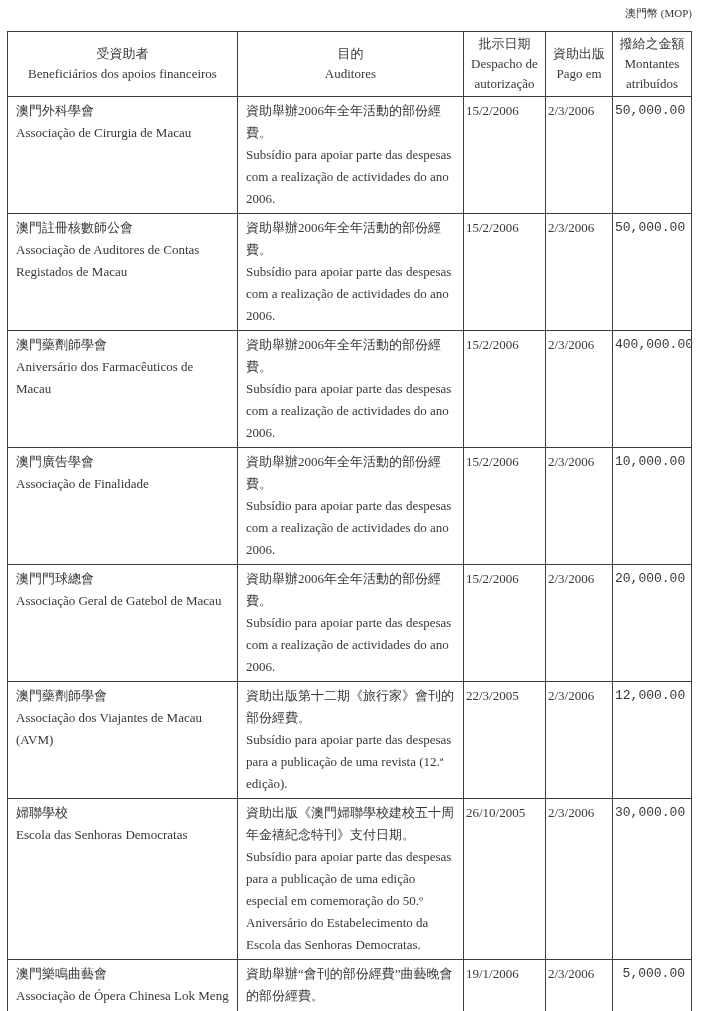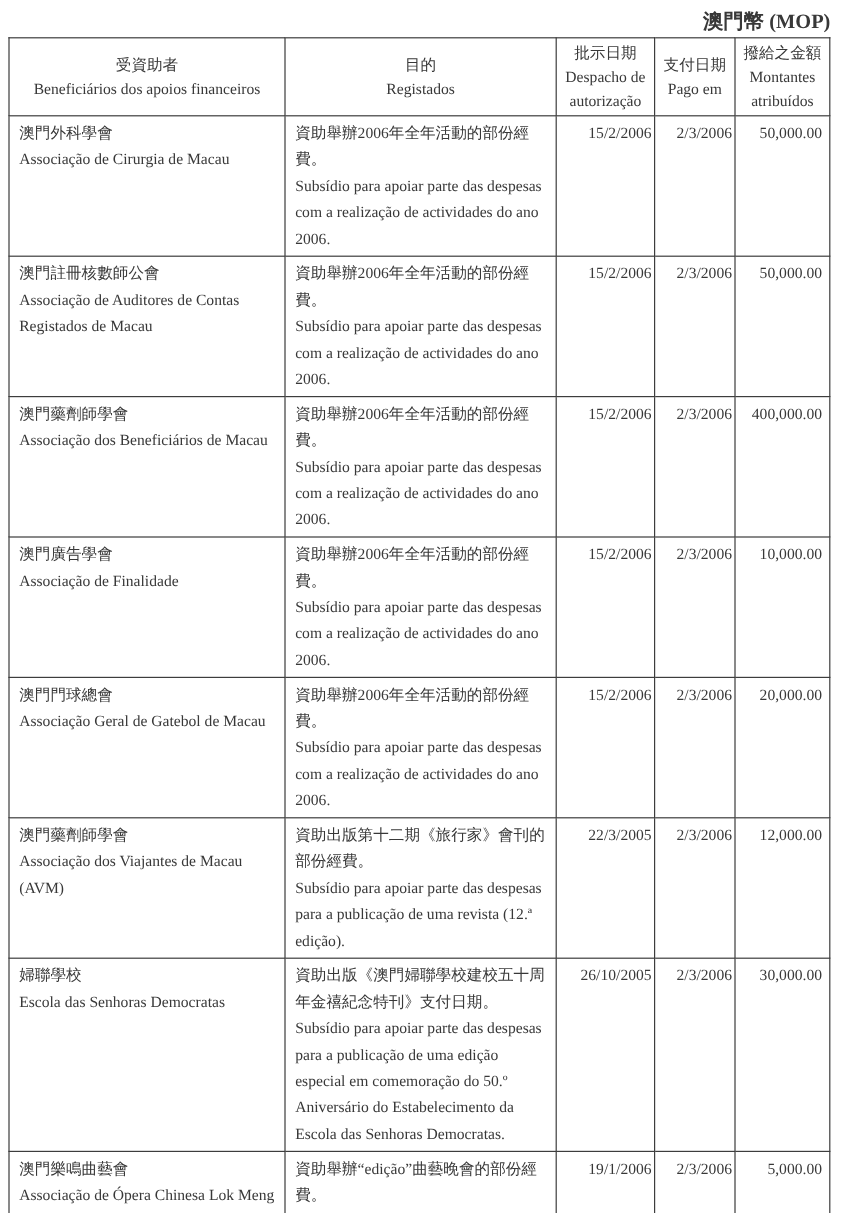--- a/index.html
+++ b/index.html
@@ -6,22 +6,21 @@
   html, body { background: #ffffff; }
   body {
     width: 705px; height: 1011px;
     position: relative;
     font-family: "Liberation Serif", "DejaVu Serif", serif;
     color: #383838;
   }
   .mop-note {
     position: absolute;
     top: 6px; right: 13px;
-    font-size: 17px;
-    font-weight: bold;
+    font-size: 11px;
   }
   table.grants {
     position: absolute;
     left: 7px; top: 31px;
     width: 684px;
     border-collapse: collapse;
     table-layout: fixed;
     font-size: 13px;
   }
   th, td { border: 1px solid #3d3d3d; }
@@ -37,22 +36,22 @@
     text-align: center;
     vertical-align: middle;
     line-height: 20px;
     padding: 2px 3px;
   }
   tbody td {
     vertical-align: top;
     padding: 3px 8px;
     line-height: 22px;
   }
-  tbody td.cell-date { text-align: right; padding: 3px 2px; }
-  tbody td.cell-amt  { text-align: right;  padding: 3px 6px 3px 2px; }
+  tbody td.cell-date { text-align: left; padding: 3px 2px; }
+  tbody td.cell-amt  { text-align: right;  padding: 3px 6px 3px 2px; font-family: Liberation Mono, monospace; }
 
   tbody tr:nth-child(1) { height: 90px; }
   tbody tr:nth-child(2) { height: 89px; }
   tbody tr:nth-child(3) { height: 88px; }
   tbody tr:nth-child(4) { height: 88px; }
   tbody tr:nth-child(5) { height: 89px; }
   tbody tr:nth-child(6) { height: 110px; }
   tbody tr:nth-child(7) { height: 154px; }
   tbody tr:nth-child(8) { height: 105px; }
   tbody tr:nth-child(9) { height: 92px; }
@@ -71,28 +70,28 @@
       <col class="c-amt">
   </colgroup>
   <thead>
     <tr>
       <th>
         <div>受資助者</div>
         <div>Beneficiários dos apoios financeiros</div>
       </th>
       <th>
         <div>目的</div>
-        <div>Registados</div>
+        <div>Auditores</div>
       </th>
       <th>
         <div>批示日期</div>
         <div>Despacho de autorização</div>
       </th>
       <th>
-        <div>支付日期</div>
+        <div>資助出版</div>
         <div>Pago em</div>
       </th>
       <th>
         <div>撥給之金額</div>
         <div>Montantes atribuídos</div>
       </th>
     </tr>
   </thead>
   <tbody>
 
@@ -120,21 +119,21 @@
         <div>Subsídio para apoiar parte das despesas com a realização de actividades do ano 2006.</div>
       </td>
       <td class="cell-date">15/2/2006</td>
       <td class="cell-date">2/3/2006</td>
       <td class="cell-amt">50,000.00</td>
     </tr>
 
     <tr>
       <td>
         <div>澳門藥劑師學會</div>
-        <div>Associação dos Beneficiários de Macau</div>
+        <div>Aniversário dos Farmacêuticos de Macau</div>
       </td>
       <td>
         <div>資助舉辦2006年全年活動的部份經費。</div>
         <div>Subsídio para apoiar parte das despesas com a realização de actividades do ano 2006.</div>
       </td>
       <td class="cell-date">15/2/2006</td>
       <td class="cell-date">2/3/2006</td>
       <td class="cell-amt">400,000.00</td>
     </tr>
 
@@ -193,21 +192,21 @@
       <td class="cell-date">2/3/2006</td>
       <td class="cell-amt">30,000.00</td>
     </tr>
 
     <tr>
       <td>
         <div>澳門樂鳴曲藝會</div>
         <div>Associação de Ópera Chinesa Lok Meng Macau</div>
       </td>
       <td>
-        <div>資助舉辦“edição”曲藝晚會的部份經費。</div>
+        <div>資助舉辦“會刊的部份經費”曲藝晚會的部份經費。</div>
         <div>Subsídio para apoiar parte das despesas com a realização do concerto de ópera chinesa.</div>
       </td>
       <td class="cell-date">19/1/2006</td>
       <td class="cell-date">2/3/2006</td>
       <td class="cell-amt">5,000.00</td>
     </tr>
 
   </tbody>
 </table>
 

